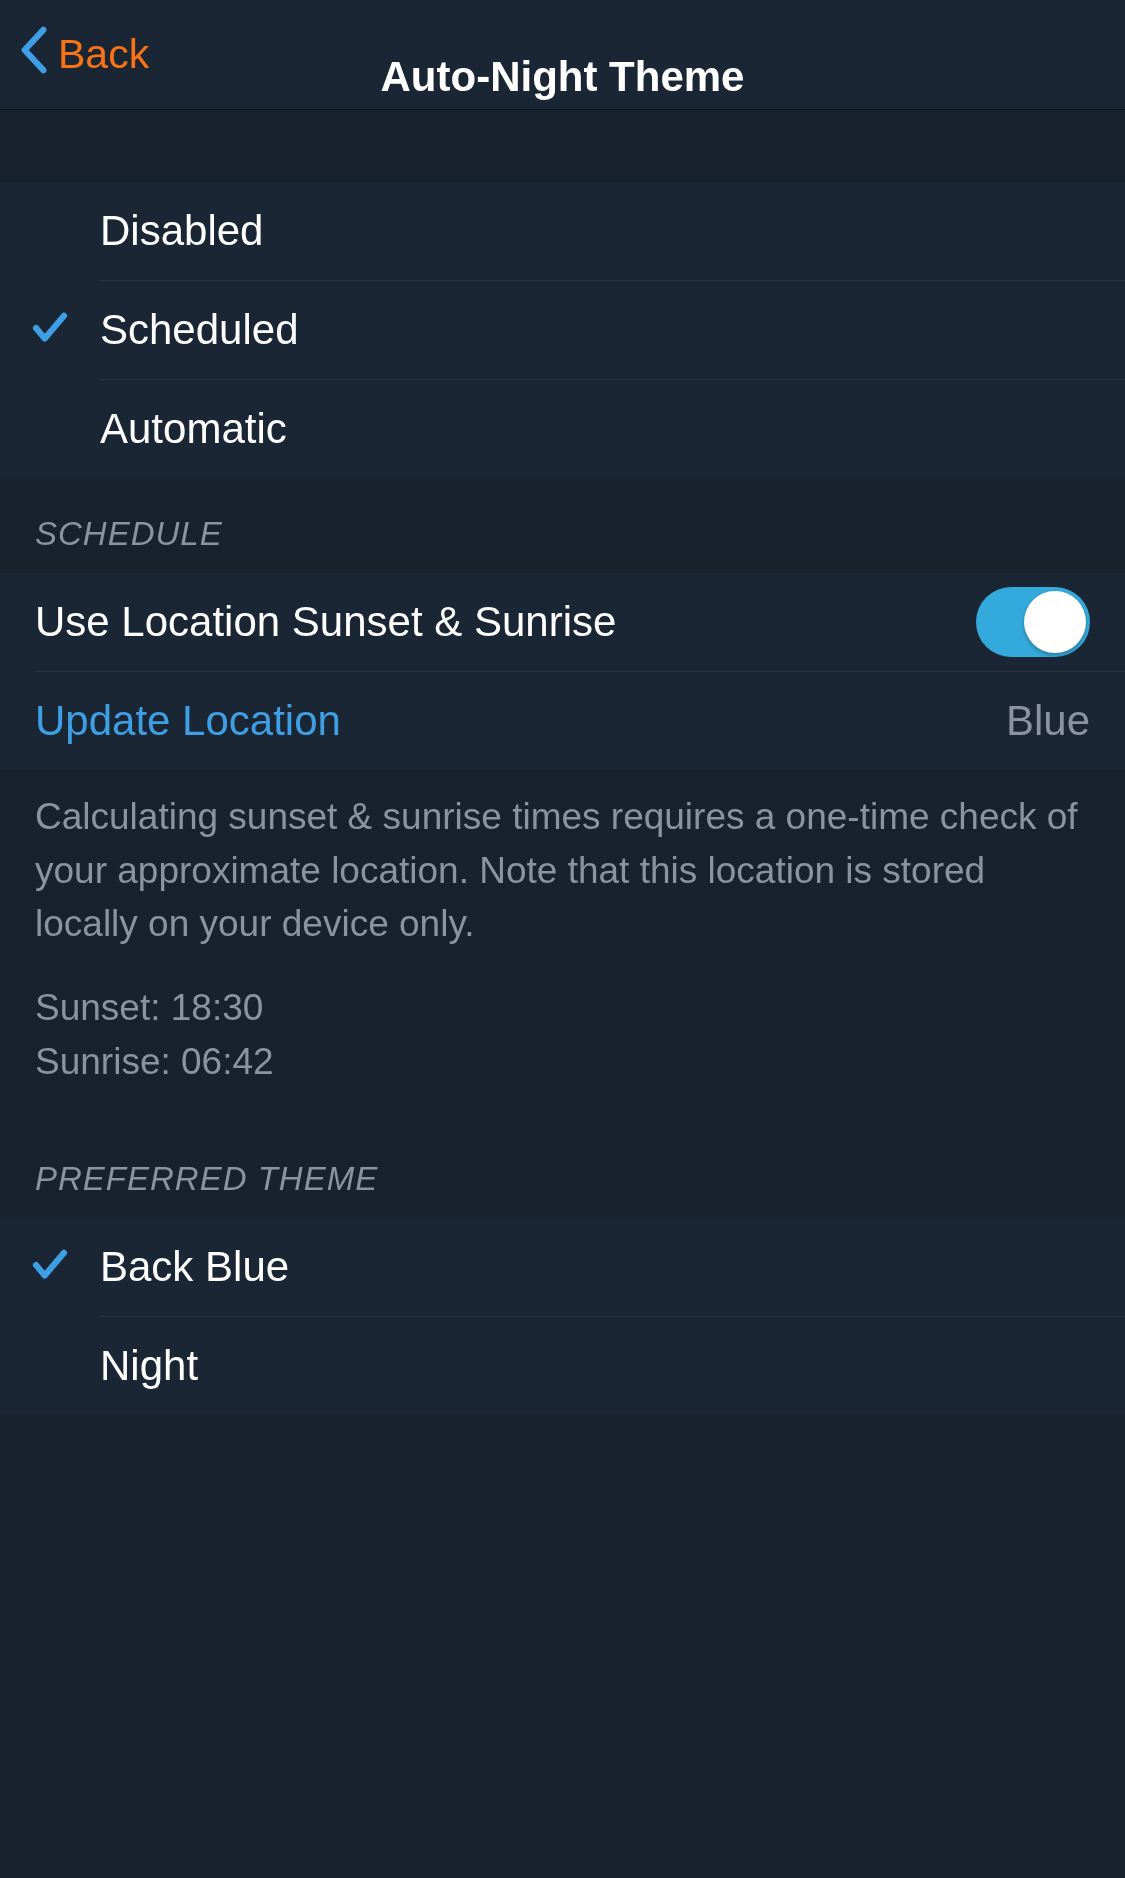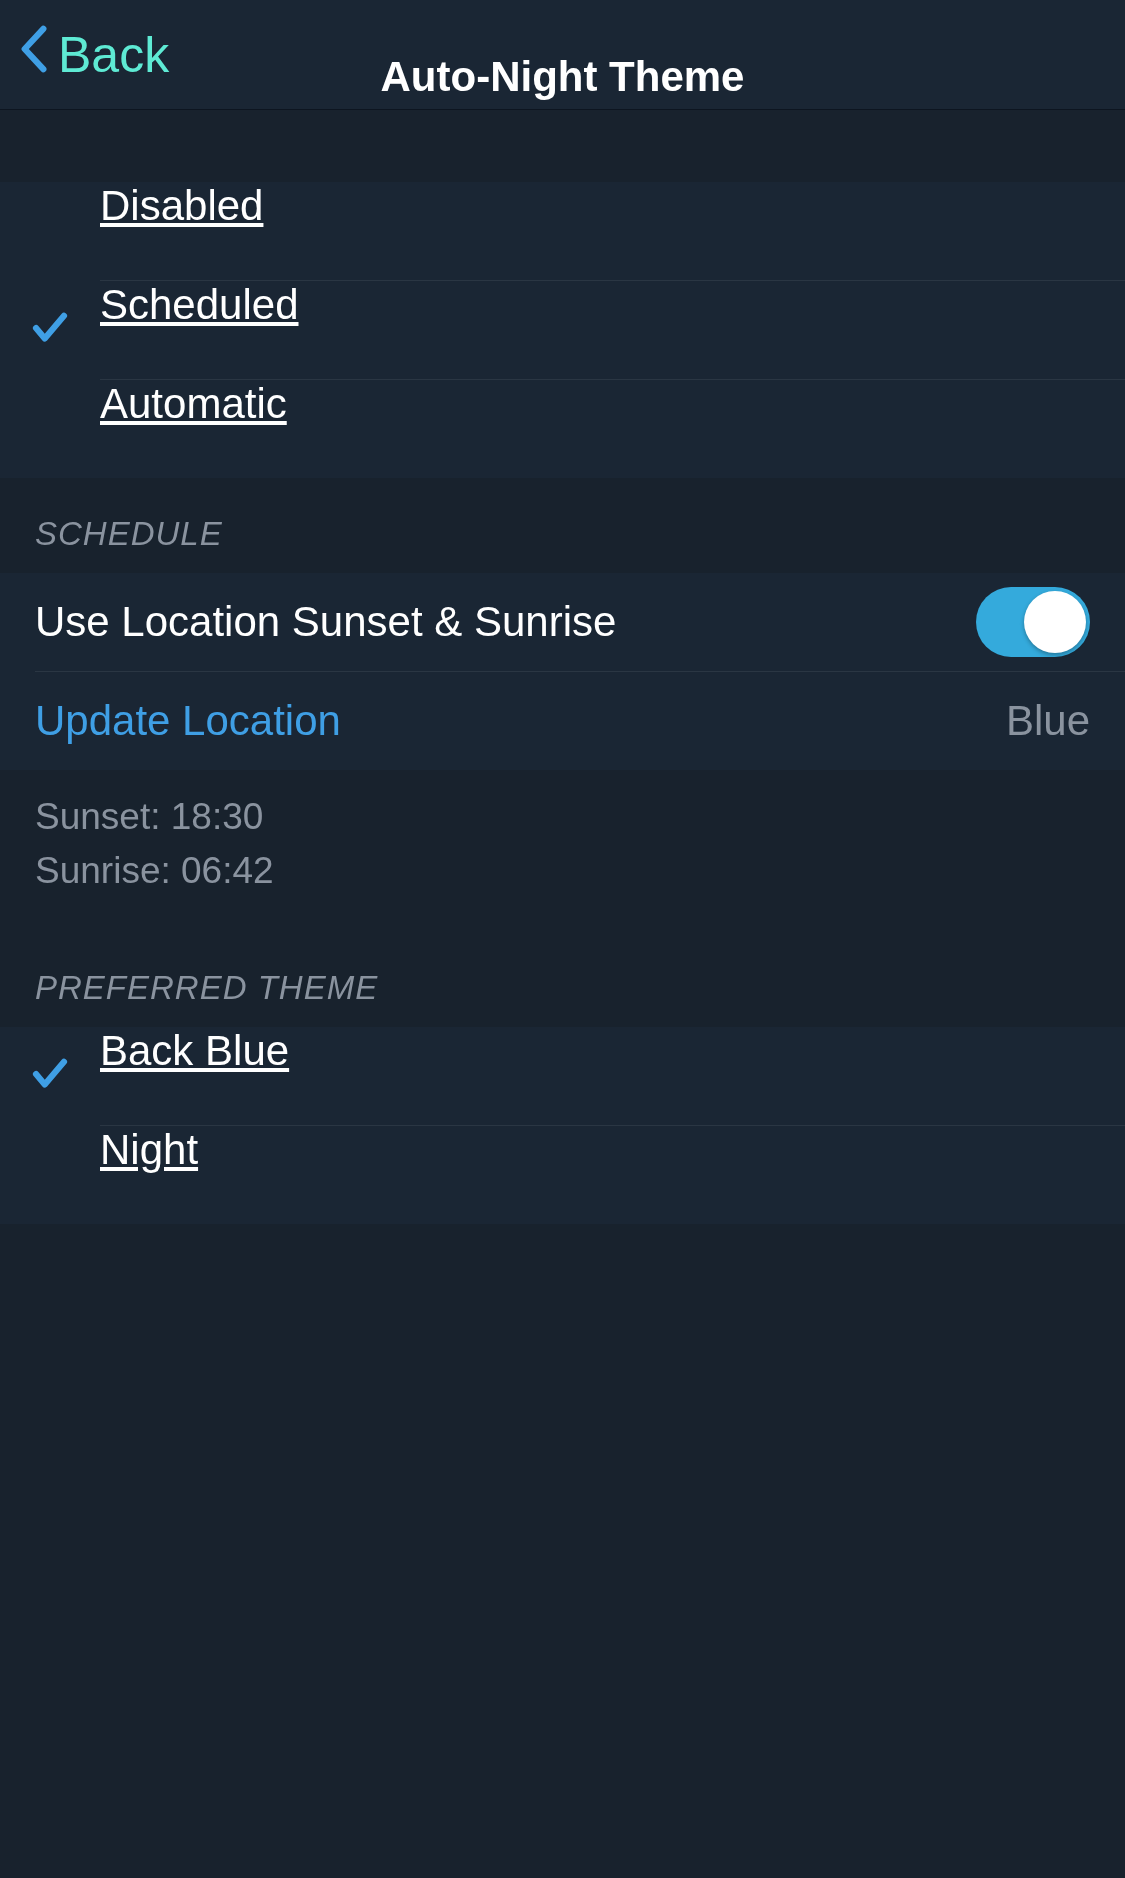--- a/index.html
+++ b/index.html
@@ -20,22 +20,22 @@
       background: #1a2634;
       display: flex;
       align-items: center;
       position: relative;
       border-bottom: 1px solid #0d1520;
     }
     .back-button {
       display: flex;
       align-items: center;
       padding-left: 20px;
-      color: #5eead4;
-      font-size: 50px;
+      color: #f97316;
+      font-size: 41px;
       font-weight: 400;
       cursor: pointer;
     }
     .back-chevron {
       margin-right: 10px;
     }
     .navbar-title {
       position: absolute;
       left: 50%;
       transform: translateX(-50%);
@@ -46,25 +46,25 @@
     }
     .gap {
       height: 72px;
       background: #18222d;
     }
     .section {
       background: #1a2634;
     }
     .list-item {
       display: flex;
+      align-items: center;
       min-height: 98px;
       padding: 0 35px 0 0;
       cursor: pointer;
       position: relative;
-      text-decoration: underline;
     }
     .check-slot {
       width: 100px;
       display: flex;
       align-items: center;
       justify-content: center;
       flex-shrink: 0;
     }
     .item-label {
       font-size: 42px;
@@ -209,20 +209,21 @@
     </div>
   </div>
   <div class="separator-full"></div>
   <div class="action-row">
     <div class="action-label">Update Location</div>
     <div class="action-value">Blue</div>
   </div>
 </div>
 
 <div class="footer-text">
+  <div class="footer-block">Calculating sunset &amp; sunrise times requires a one-time check of your approximate location. Note that this location is stored locally on your device only.</div>
   <div class="footer-line">Sunset: 18:30</div>
   <div class="footer-line">Sunrise: 06:42</div>
 </div>
 
 <div class="section-header" style="height:130px;">
   <div class="section-header-text">PREFERRED THEME</div>
 </div>
 
 <div class="section">
   <div class="list-item">

